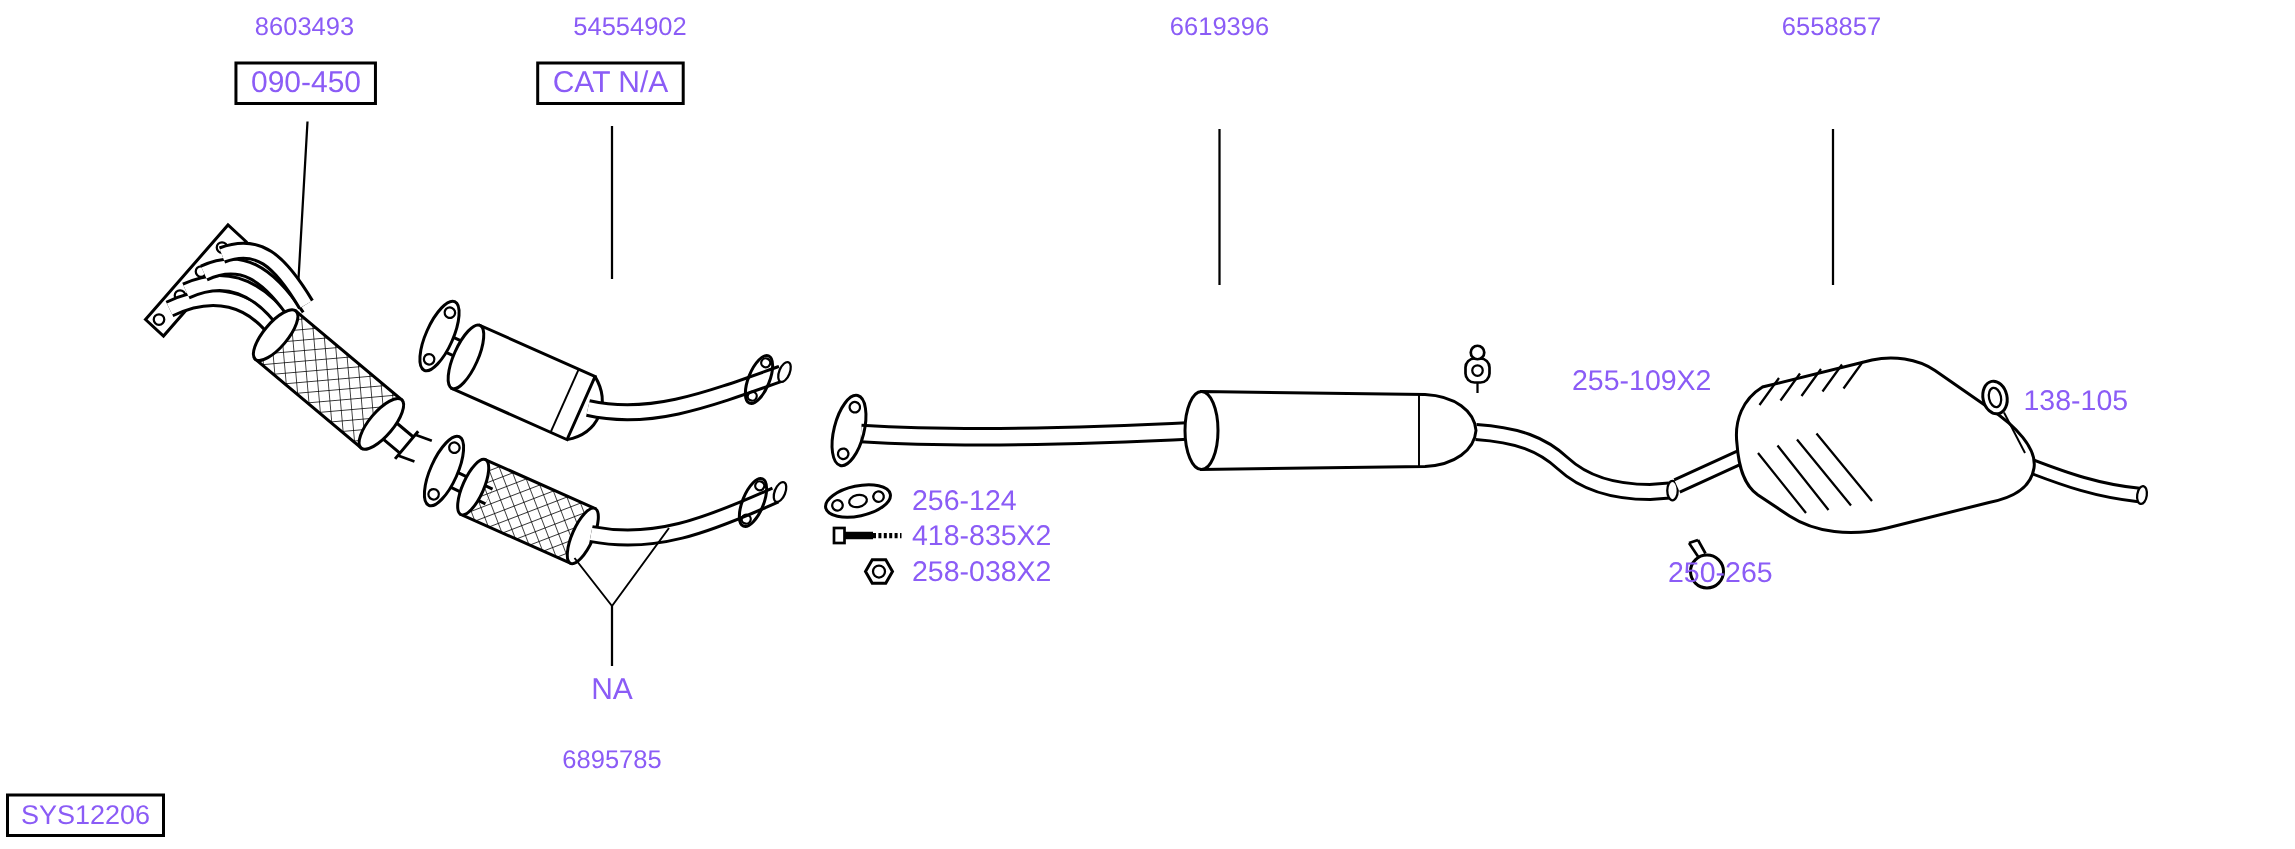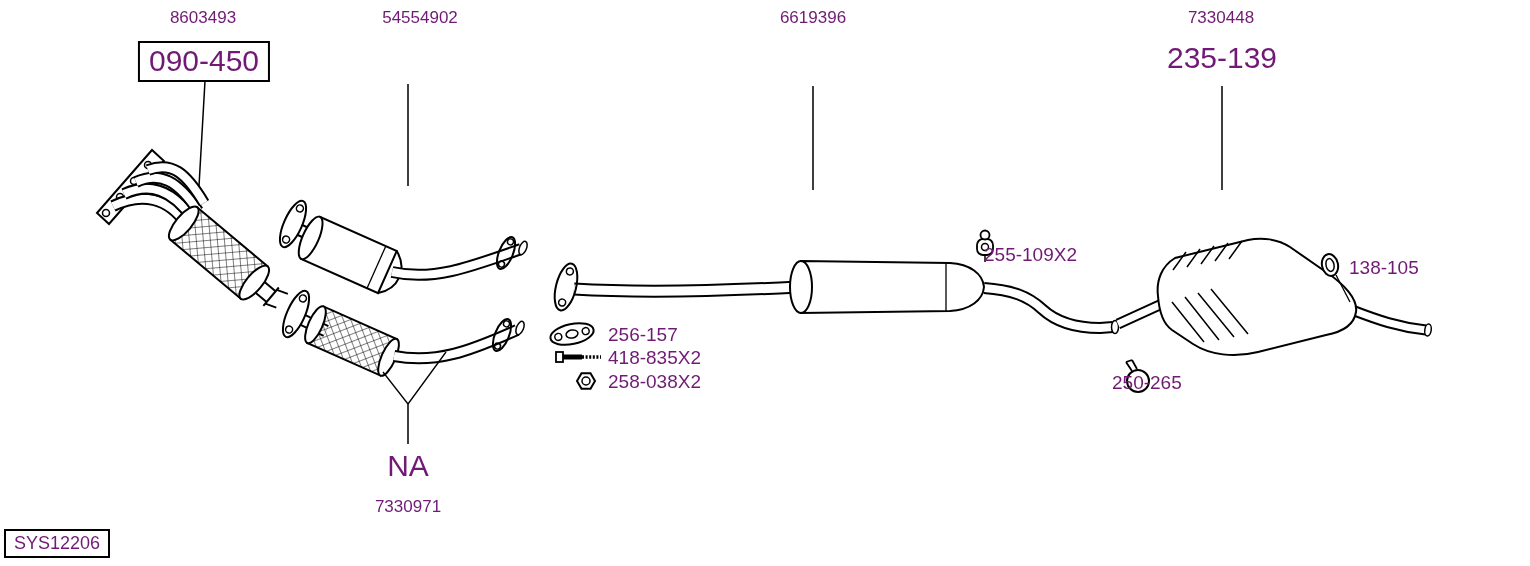--- a/index.html
+++ b/index.html
@@ -1,21 +1,21 @@
 <!DOCTYPE html>
 <html><head>
 <meta charset="utf-8">
 <style>
   html,body{margin:0;padding:0}
   body{background:#ffffff;font-family:"Liberation Sans",sans-serif}
   .stage{position:relative;width:1530px;height:566px;background:#ffffff;overflow:hidden;color:#000}
   .stage svg{position:absolute;left:0;top:0}
-  .label{position:absolute;color:#701a75;white-space:nowrap;line-height:1.15}
+  .label{position:absolute;color:#8b5cf6;white-space:nowrap;line-height:1.15}
   .ref{font-size:17px}
-  .code{font-size:30px}
+  .code{font-size:20px}
   .small{font-size:19px}
   .boxed{border:2px solid #000;padding:1px 9px;background:#fff}
   .center{transform:translateX(-50%)}
   .sys{font-size:18px;border:2px solid #000;padding:2px 8px;background:#fff}
 </style>
 </head>
 <body>
 
 <div class="stage">
 
@@ -162,31 +162,31 @@
         <path d="M-6,-10 L-12,-19 M-1,-12 L-6,-21 M-12,-19 L-6,-21" stroke-width="1.8"></path>
       </g>
 
     </g>
   </svg>
 
   <div class="label ref center" style="left:203px;top:8px">8603493</div>
   <div class="label code boxed center" style="left:204px;top:41px">090-450</div>
 
   <div class="label ref center" style="left:420px;top:8px">54554902</div>
+  <div class="label code boxed center" style="left:407px;top:41px">CAT N/A</div>
 
   <div class="label ref center" style="left:813px;top:8px">6619396</div>
 
-  <div class="label ref center" style="left:1221px;top:8px">7330448</div>
-  <div class="label code center" style="left:1222px;top:41px">235-139</div>
+  <div class="label ref center" style="left:1221px;top:8px">6558857</div>
 
   <div class="label code center" style="left:408px;top:449px">NA</div>
-  <div class="label ref center" style="left:408px;top:497px">7330971</div>
+  <div class="label ref center" style="left:408px;top:497px">6895785</div>
 
-  <div class="label small" style="left:984px;top:244px">255-109X2</div>
+  <div class="label small" style="left:1048px;top:244px">255-109X2</div>
   <div class="label small" style="left:1349px;top:257px">138-105</div>
-  <div class="label small" style="left:608px;top:324px">256-157</div>
+  <div class="label small" style="left:608px;top:324px">256-124</div>
   <div class="label small" style="left:608px;top:347px">418-835X2</div>
   <div class="label small" style="left:608px;top:371px">258-038X2</div>
   <div class="label small" style="left:1112px;top:372px">250-265</div>
 
   <div class="label sys" style="left:4px;top:529px">SYS12206</div>
 
 </div>
 
 </body></html>

